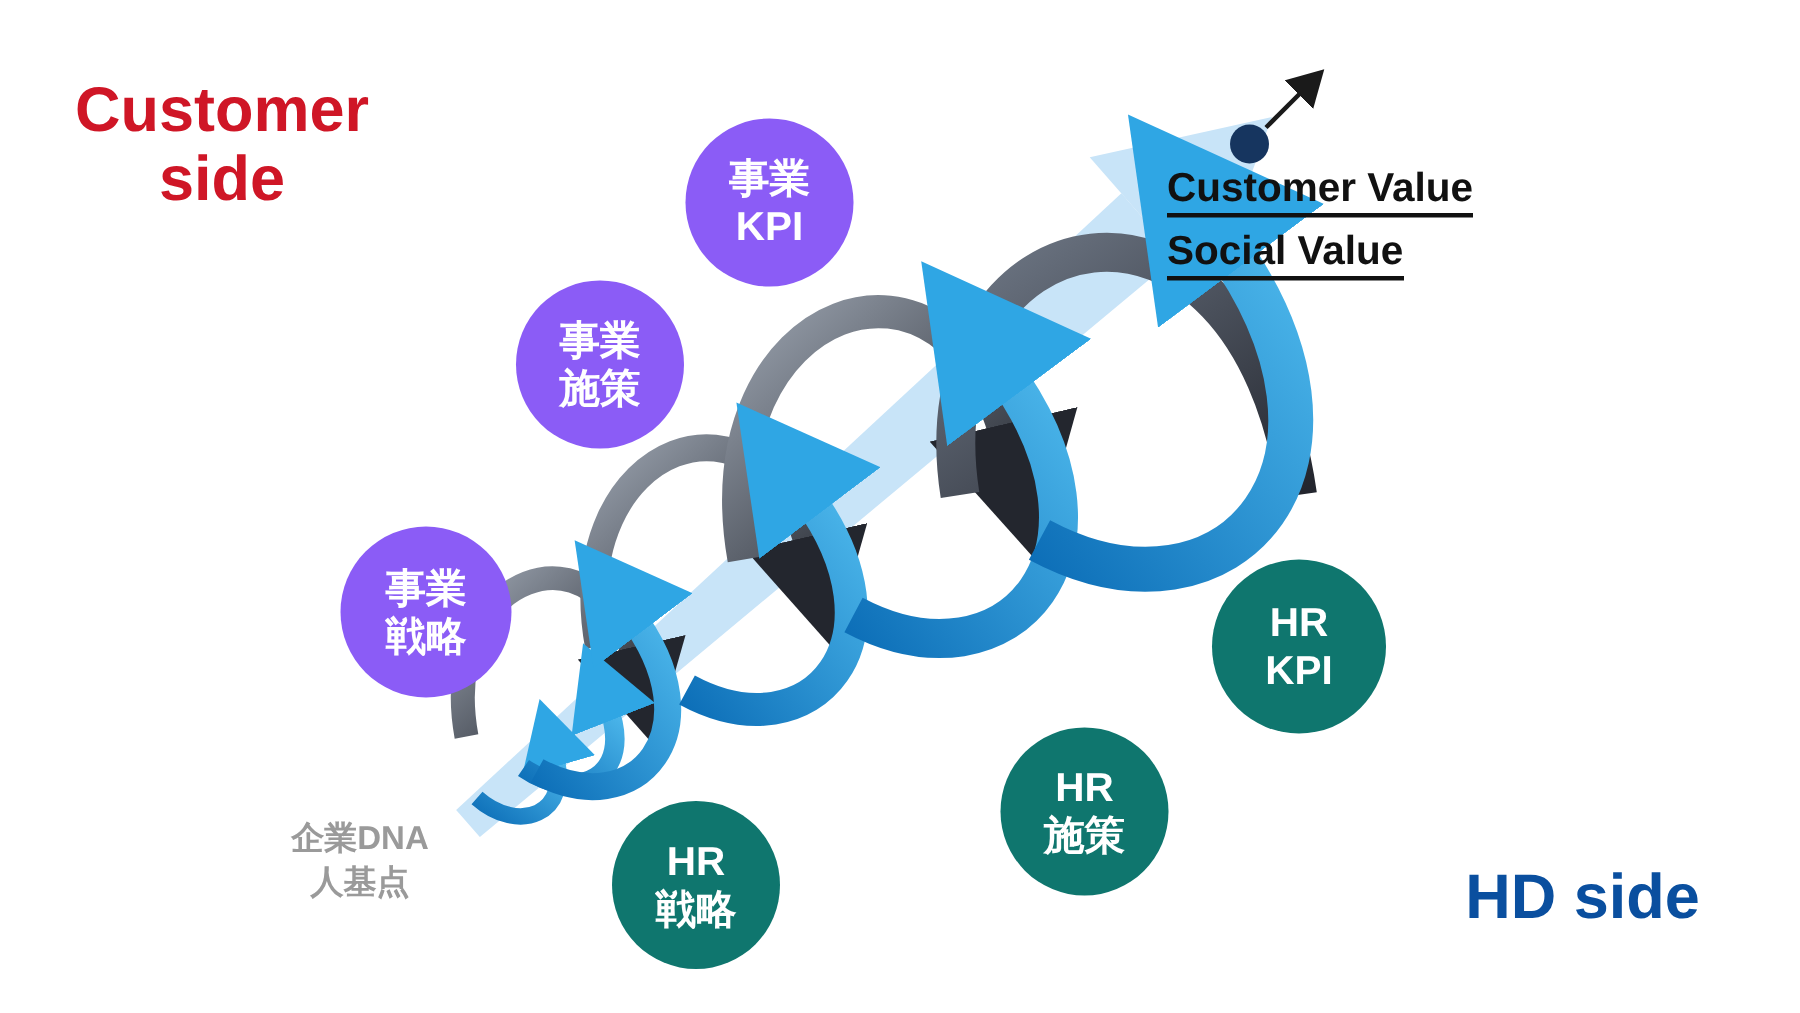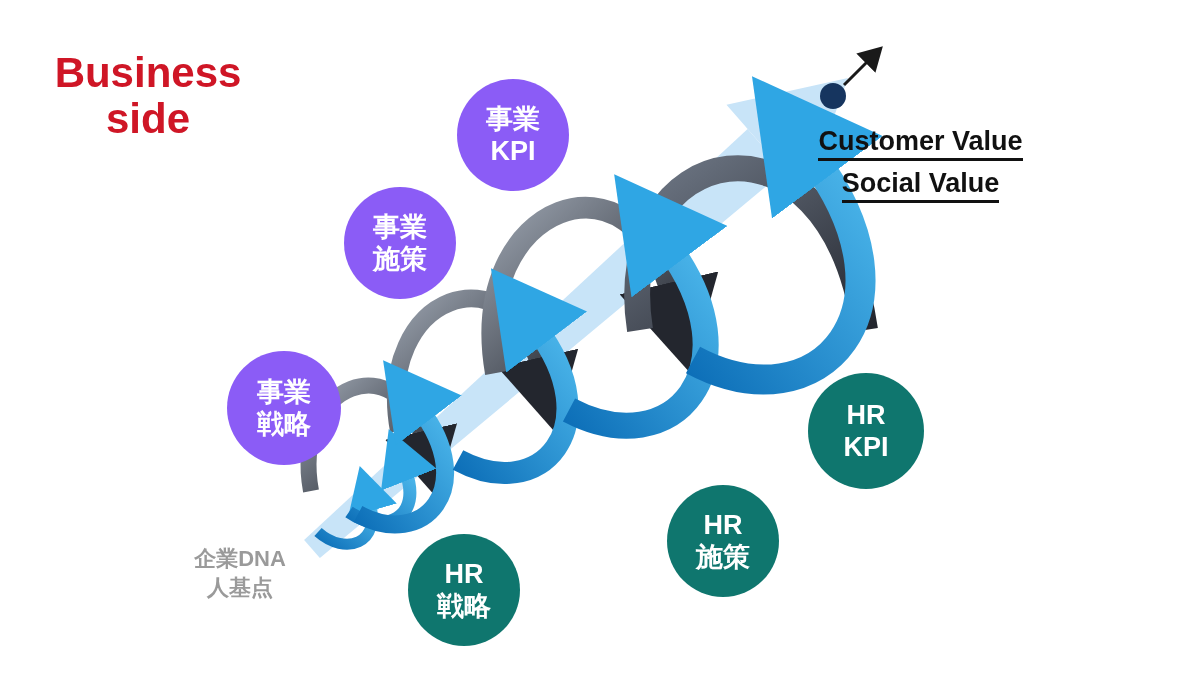--- a/index.html
+++ b/index.html
@@ -36,21 +36,21 @@
     font-weight: bold;
     white-space: pre-line;
     text-align: center;
     z-index: 6;
   }
   .business-side { left: 38px;  top: 50px;  width: 220px; color: #cf1626; font-size: 42px; line-height: 1.1; }
   .hd-side       { left: 960px; top: 574px; width: 190px; color: #0a4f9f; font-size: 42px; }
   .next-growth   { left: 878px; top: 26px;  width: 170px; color: #111111; font-size: 31px; line-height: 1.1; }
   .origin-label  { left: 180px; top: 545px; width: 120px; color: #9a9a9a; font-size: 22px; line-height: 1.3; }
 
-  .values { position: absolute; left: 778px; top: 126px; width: 285px; text-align: center; z-index: 6; }
+  .values { position: absolute; left: 778px; top: 110px; width: 285px; text-align: left; z-index: 6; }
   .value-line { margin-bottom: 7px; }
   .value-line span {
     display: inline-block;
     color: #111111;
     font-weight: bold;
     font-size: 27px;
     border-bottom: 3px solid #111111;
     padding-bottom: 1px;
   }
 </style>
@@ -96,23 +96,24 @@
     <path d="M 349,512 C 384,536 424,518 405,470" fill="none" stroke="url(#gBlue)" stroke-width="13" marker-end="url(#mBlue)"></path>
     <path d="M 358,514 C 424,550 479,487 420,409" fill="none" stroke="url(#gBlue)" stroke-width="18" marker-end="url(#mBlue)"></path>
     <path d="M 458,460 C 541,505 610,426 536,328" fill="none" stroke="url(#gBlue)" stroke-width="22" marker-end="url(#mBlue)"></path>
     <path d="M 569,410 C 673,465 758,367 667,245" fill="none" stroke="url(#gBlue)" stroke-width="26" marker-end="url(#mBlue)"></path>
     <path d="M 693,360 C 820,428 925,308 813,158" fill="none" stroke="url(#gBlue)" stroke-width="30" marker-end="url(#mBlue)"></path>
 
     <line x1="844" y1="85" x2="868" y2="61" stroke="#1a1a1a" stroke-width="3" marker-end="url(#mThin)"></line>
     <circle cx="833" cy="96" r="13" fill="#16355f"></circle>
   </svg>
 
-  <div class="label business-side">Business
+  <div class="label business-side">Customer
 side</div>
 
+  <div class="label hd-side">HD side</div>
 
 
   <div class="values">
     <div class="value-line">
       <span>Customer Value</span>
     </div>
     <div class="value-line">
       <span>Social Value</span>
     </div>
   </div>

